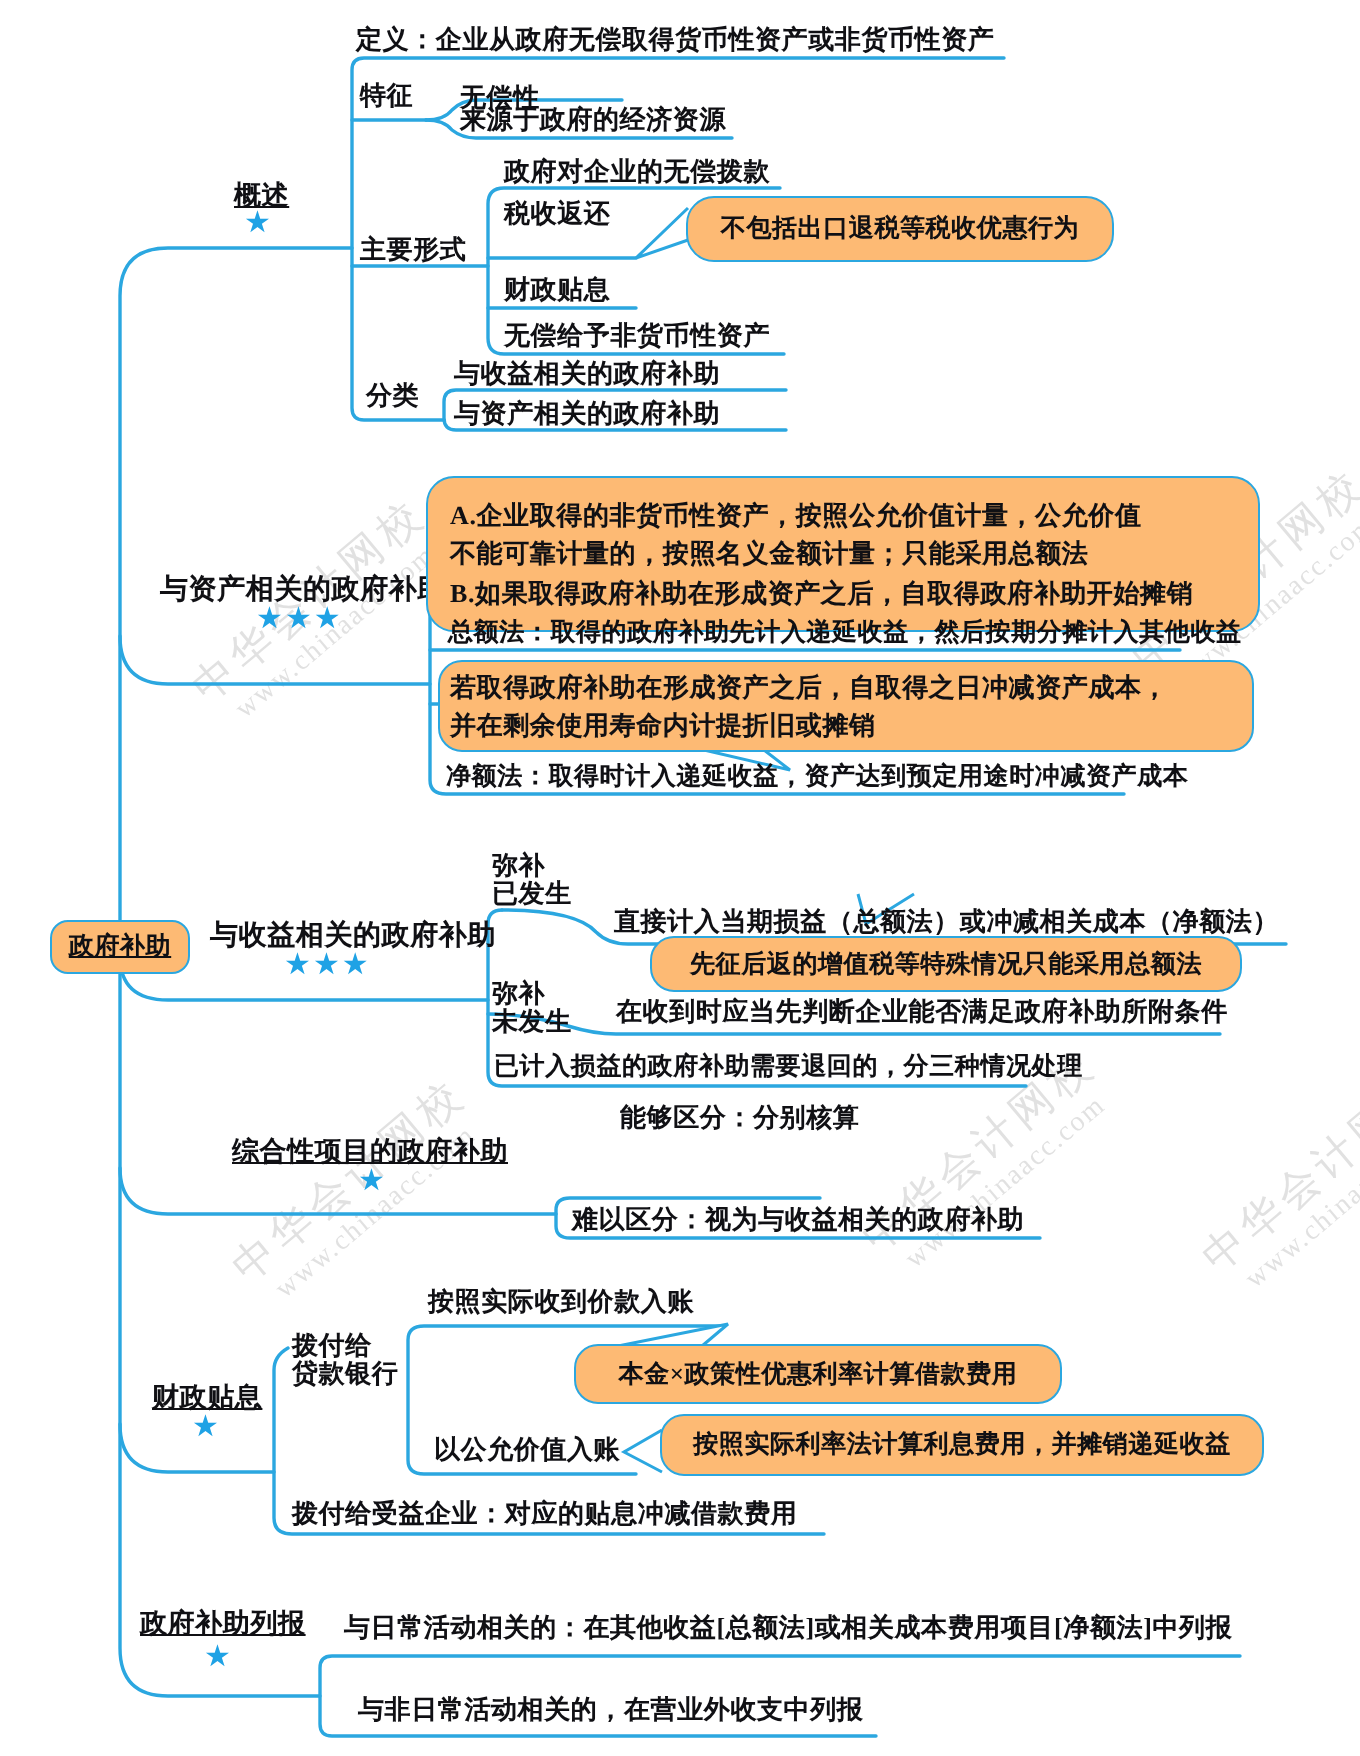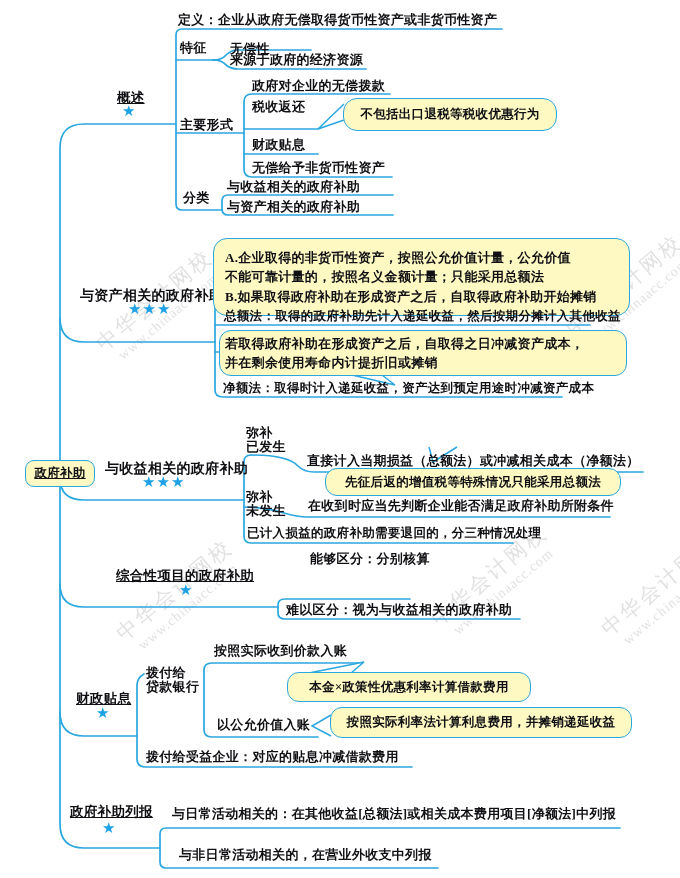--- a/index.html
+++ b/index.html
@@ -28,21 +28,21 @@
   .fs125{font-size:12.5px;}
   .fs135{font-size:13.5px;text-decoration:underline;}
   .fs14{font-size:14px;}
   .lh14{line-height:14px;}
   .star{
     position:absolute;z-index:3;color:var(--star);font-size:15px;line-height:1;
     letter-spacing:1px;font-family:"DejaVu Sans",sans-serif;
   }
   .nbox{
     position:absolute;z-index:3;border:1.7px solid var(--line);border-radius:14px;
-    background:#fef9c3;display:flex;align-items:center;justify-content:center;
+    background:#fdba74;display:flex;align-items:center;justify-content:center;
     font-weight:700;color:var(--text);font-size:12.5px;letter-spacing:.3px;
     box-sizing:border-box;white-space:pre-line;
   }
   .nbox.leftalign{justify-content:flex-start;}
   path.c{stroke:var(--line);stroke-width:1.7;fill:none;stroke-linecap:round;}
   path.tail{stroke:var(--line);stroke-width:1.5;fill:#fff;}
 </style>
 </head>
 <body>
 

